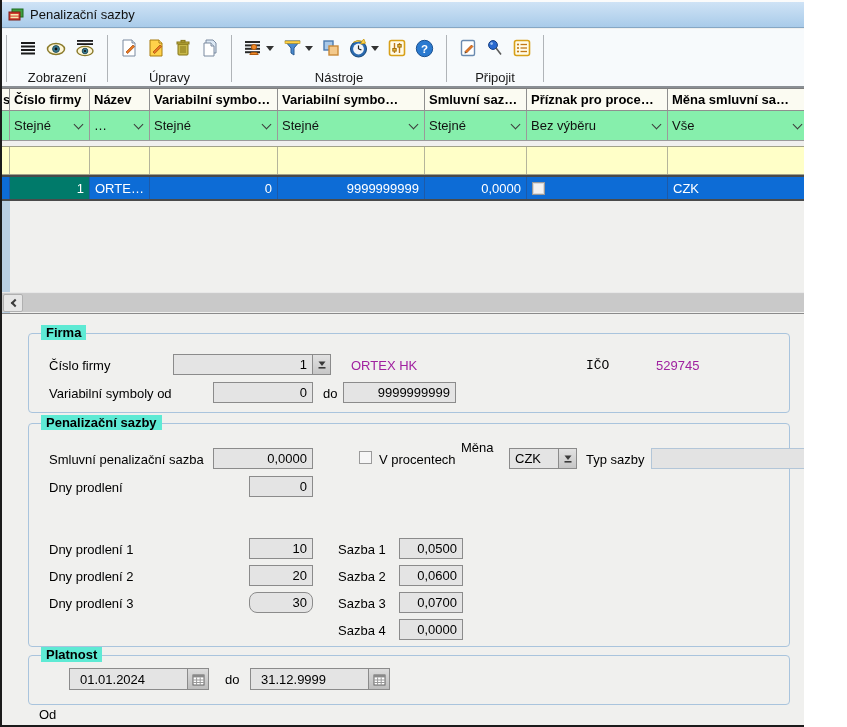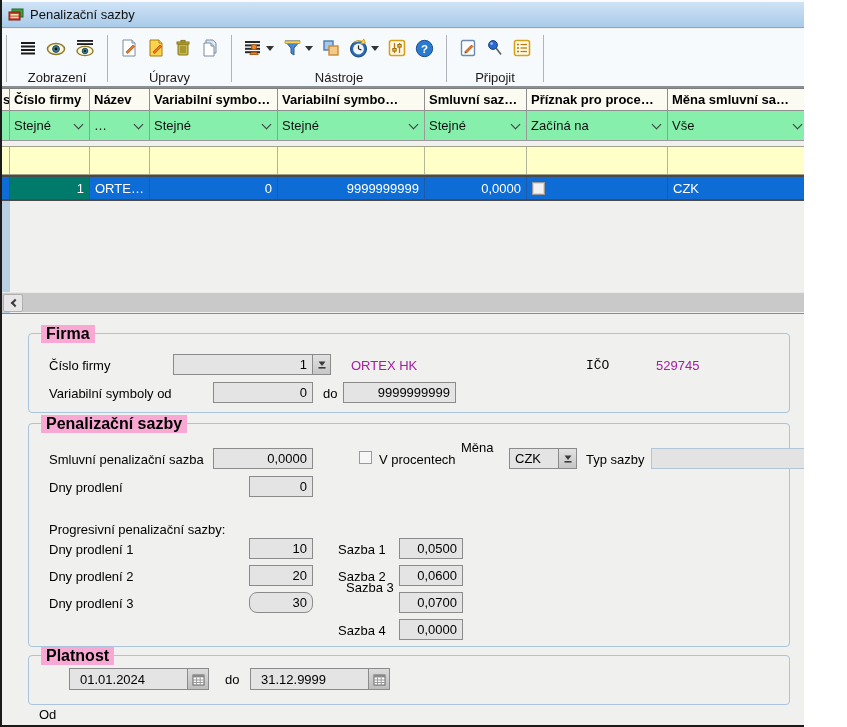--- a/index.html
+++ b/index.html
@@ -56,21 +56,21 @@
 
   
   .hscroll{position:absolute;left:2px;right:0;top:292px;height:20px;background:#cbcbcb;display:flex;align-items:center;border-top:1px solid #e8e8e8;}
   .sb-btn{width:20px;height:18px;background:#e6e6e6;border:1px solid #b0b0b0;border-radius:2px;display:flex;align-items:center;justify-content:center;margin-left:1px;}
   .chev-left{width:6px;height:6px;border-right:2px solid #3c3c3c;border-bottom:2px solid #3c3c3c;transform:rotate(135deg);margin-left:3px;}
   .sb-thumb{flex:1;height:18px;background:#c9c9c9;}
 
   
   .detail{position:absolute;left:2px;right:0;top:313px;bottom:2px;background:#f0f0ee;border-top:1px solid #8a8a8a;}
   .groupbox{position:absolute;left:26px;right:14px;border:1px solid #a9c4dd;border-radius:4px;}
-  .gb-title{position:absolute;top:-9px;left:12px;background:#f9a8d4;padding:0 5px;font-weight:bold;font-size:16px;}
+  .gb-title{position:absolute;top:-9px;left:12px;background:#5eead4;padding:0 5px;font-weight:bold;font-size:13px;}
   .gb-firma{top:19px;height:80px;}
   .gb-sazby{top:109px;height:224px;}
   .gb-platnost{top:341px;height:50px;}
   .lbl{position:absolute;white-space:nowrap;font-size:13px;color:#000;}
   .purple{color:#a021a0;}
   .field{
     position:absolute;height:21px;background:#e4e4e4;border:1px solid #8b8b8b;
     display:flex;align-items:center;justify-content:flex-end;padding:0 5px;font-size:13px;
   }
   .field.left{justify-content:flex-start;}
@@ -308,21 +308,21 @@
         </div>
       <div class="tf">
           <span>Stejné</span>
           <span class="chev"></span>
         </div>
       <div class="tf">
           <span>Stejné</span>
           <span class="chev"></span>
         </div>
       <div class="tf">
-          <span>Začíná na</span>
+          <span>Bez výběru</span>
           <span class="chev"></span>
         </div>
       <div class="tf" style="border-right:none;">
           <span>Vše</span>
           <span class="chev"></span>
         </div>
     </div>
 
     <div class="tgap"></div>
 
@@ -401,35 +401,34 @@
           </svg>
       </div>
       <div class="lbl" style="left:557px;top:28px;">Typ sazby</div>
       <div class="dropdown" style="left:622px;top:24px;width:172px;">
           <span class="chev"></span>
         </div>
 
       <div class="lbl" style="left:20px;top:56px;">Dny prodlení</div>
       <div class="field" style="left:220px;top:52px;width:64px;">0</div>
 
-      <div class="lbl" style="left:20px;top:98px;">Progresivní penalizační sazby:</div>
 
       <div class="lbl" style="left:20px;top:118px;">Dny prodlení 1</div>
       <div class="field" style="left:220px;top:114px;width:64px;">10</div>
       <div class="lbl" style="left:309px;top:118px;">Sazba 1</div>
       <div class="field" style="left:370px;top:114px;width:64px;">0,0500</div>
 
       <div class="lbl" style="left:20px;top:145px;">Dny prodlení 2</div>
       <div class="field" style="left:220px;top:141px;width:64px;">20</div>
       <div class="lbl" style="left:309px;top:145px;">Sazba 2</div>
       <div class="field" style="left:370px;top:141px;width:64px;">0,0600</div>
 
       <div class="lbl" style="left:20px;top:172px;">Dny prodlení 3</div>
       <div class="field" style="left:220px;top:168px;width:64px;border-radius:8px;">30</div>
-      <div class="lbl" style="left:309px;top:156px;margin-left:8px;">Sazba 3</div>
+      <div class="lbl" style="left:309px;top:172px;">Sazba 3</div>
       <div class="field" style="left:370px;top:168px;width:64px;">0,0700</div>
 
       <div class="lbl" style="left:309px;top:199px;">Sazba 4</div>
       <div class="field" style="left:370px;top:195px;width:64px;">0,0000</div>
     </div>
 
     <div class="groupbox gb-platnost">
       <div class="gb-title">Platnost</div>
       <div class="lbl" style="left:10px;top:16px;margin-top:35px;">Od</div>
       <div class="datefield" style="left:40px;top:12px;width:140px;">

